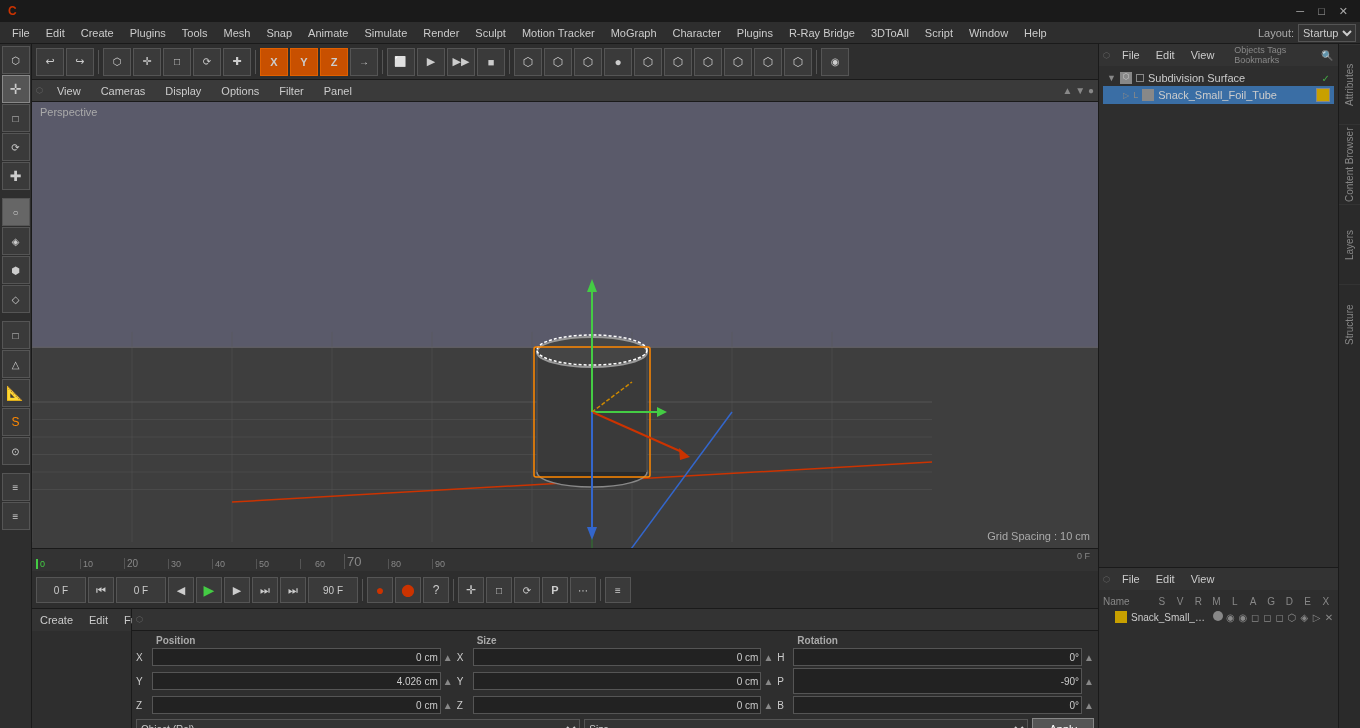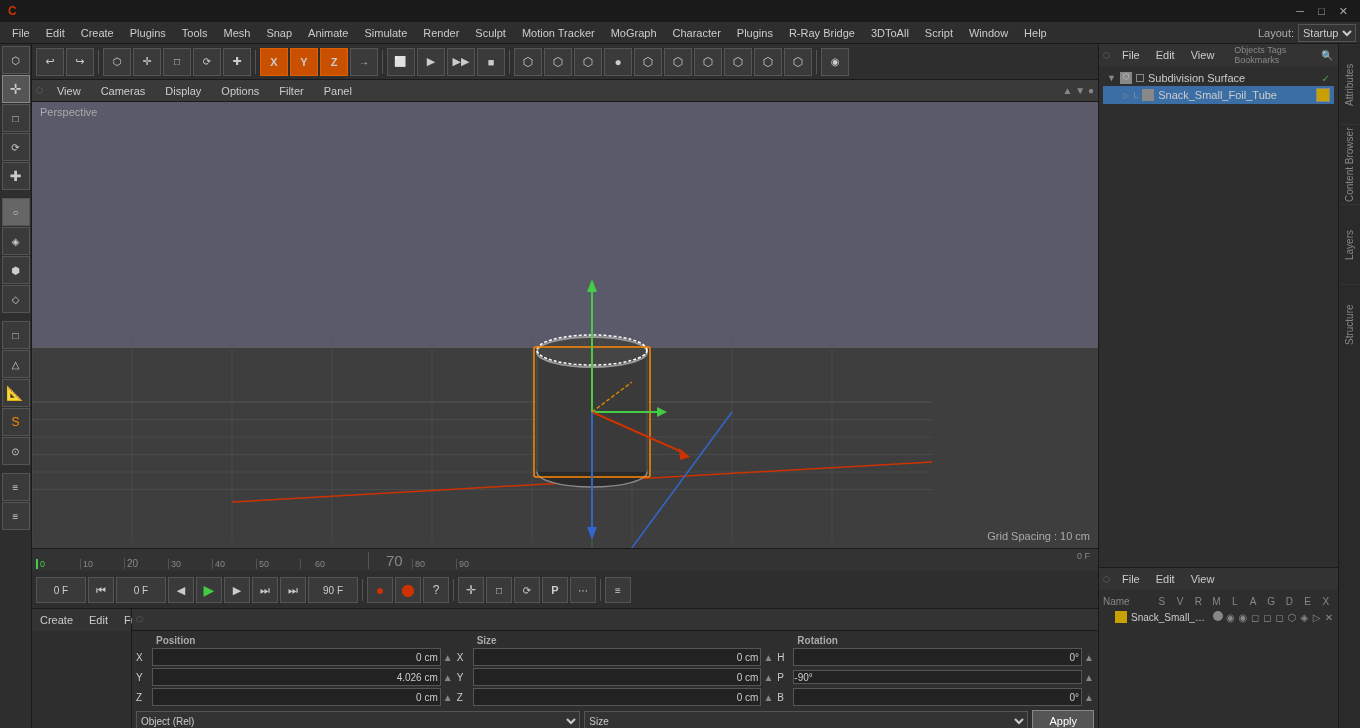--- a/index.html
+++ b/index.html
@@ -306,21 +306,21 @@
       <div id="timeline">
         <div id="timeline-ruler">
           <div style="position:absolute;top:0;bottom:0;left:4px;right:0;display:flex;align-items:flex-end;padding-bottom:2px;">
             <span style="font-size:9px;color:#44cc44;width:44px;border-left:2px solid #44cc44;padding-left:2px;">0</span>
             <span style="font-size:9px;color:#888;width:44px;border-left:1px solid #555;padding-left:2px;">10</span>
             <span style="font-size:10px;color:#888;width:44px;border-left:1px solid #555;padding-left:2px;">20</span>
             <span style="font-size:9px;color:#888;width:44px;border-left:1px solid #555;padding-left:2px;">30</span>
             <span style="font-size:9px;color:#888;width:44px;border-left:1px solid #555;padding-left:2px;">40</span>
             <span style="font-size:9px;color:#888;width:44px;border-left:1px solid #555;padding-left:2px;">50</span>
             <span style="font-size:9px;color:#888;width:44px;border-left:1px solid #555;padding-left:14px;">60</span>
-            <span style="font-size:15px;color:#888;width:44px;border-left:1px solid #555;padding-left:17px;margin-left:24px;">70</span>
+            <span style="font-size:13px;color:#888;width:44px;border-left:1px solid #555;padding-left:2px;">70</span>
             <span style="font-size:9px;color:#888;width:44px;border-left:1px solid #555;padding-left:2px;">80</span>
             <span style="font-size:9px;color:#888;width:44px;border-left:1px solid #555;padding-left:2px;">90</span>
           </div>
 
           <span style="position:absolute;right:8px;top:2px;font-size:9px;color:#888;">0 F</span>
         </div>
         <div id="timeline-controls">
 
           <div class="tc-btn" style="width:50px;font-size:10px;">0 F</div>
           <div class="tc-btn">⏮</div>
@@ -396,21 +396,21 @@
                 <input class="prop-input" value="4.026 cm" style="flex: 1 1 0%; height: 18px; background: rgb(34, 34, 34); border: 1px solid rgb(85, 85, 85); color: rgb(204, 204, 204); font-size: 10px; text-align: right; padding-right: 2px;">
                 <span style="font-size:10px;color:#888;">▲</span>
               </div>
               <div style="flex:1;display:flex;align-items:center;gap:2px;">
                 <span style="font-size:10px;color:#ccc;width:14px;">Y</span>
                 <input class="prop-input" value="0 cm" style="flex: 1 1 0%; height: 18px; background: rgb(34, 34, 34); border: 1px solid rgb(85, 85, 85); color: rgb(204, 204, 204); font-size: 10px; text-align: right; padding-right: 2px;">
                 <span style="font-size:10px;color:#888;">▲</span>
               </div>
               <div style="flex:1;display:flex;align-items:center;gap:2px;">
                 <span style="font-size:10px;color:#ccc;width:14px;">P</span>
-                <input class="prop-input" value="-90°" style="flex: 1 1 0%; height: 14px; background: rgb(34, 34, 34); border: 1px solid rgb(85, 85, 85); color: rgb(204, 204, 204); font-size: 10px; text-align: left; padding-right: 2px;">
+                <input class="prop-input" value="-90°" style="flex: 1 1 0%; height: 26px; background: rgb(34, 34, 34); border: 1px solid rgb(85, 85, 85); color: rgb(204, 204, 204); font-size: 10px; text-align: right; padding-right: 2px;">
                 <span style="font-size:10px;color:#888;">▲</span>
               </div>
             </div>
 
             <div style="display:flex;gap:4px;">
               <div style="flex:1;display:flex;align-items:center;gap:2px;">
                 <span style="font-size:10px;color:#ccc;width:14px;">Z</span>
                 <input class="prop-input" value="0 cm" style="flex: 1 1 0%; height: 18px; background: rgb(34, 34, 34); border: 1px solid rgb(85, 85, 85); color: rgb(204, 204, 204); font-size: 10px; text-align: right; padding-right: 2px;">
                 <span style="font-size:10px;color:#888;">▲</span>
               </div>

